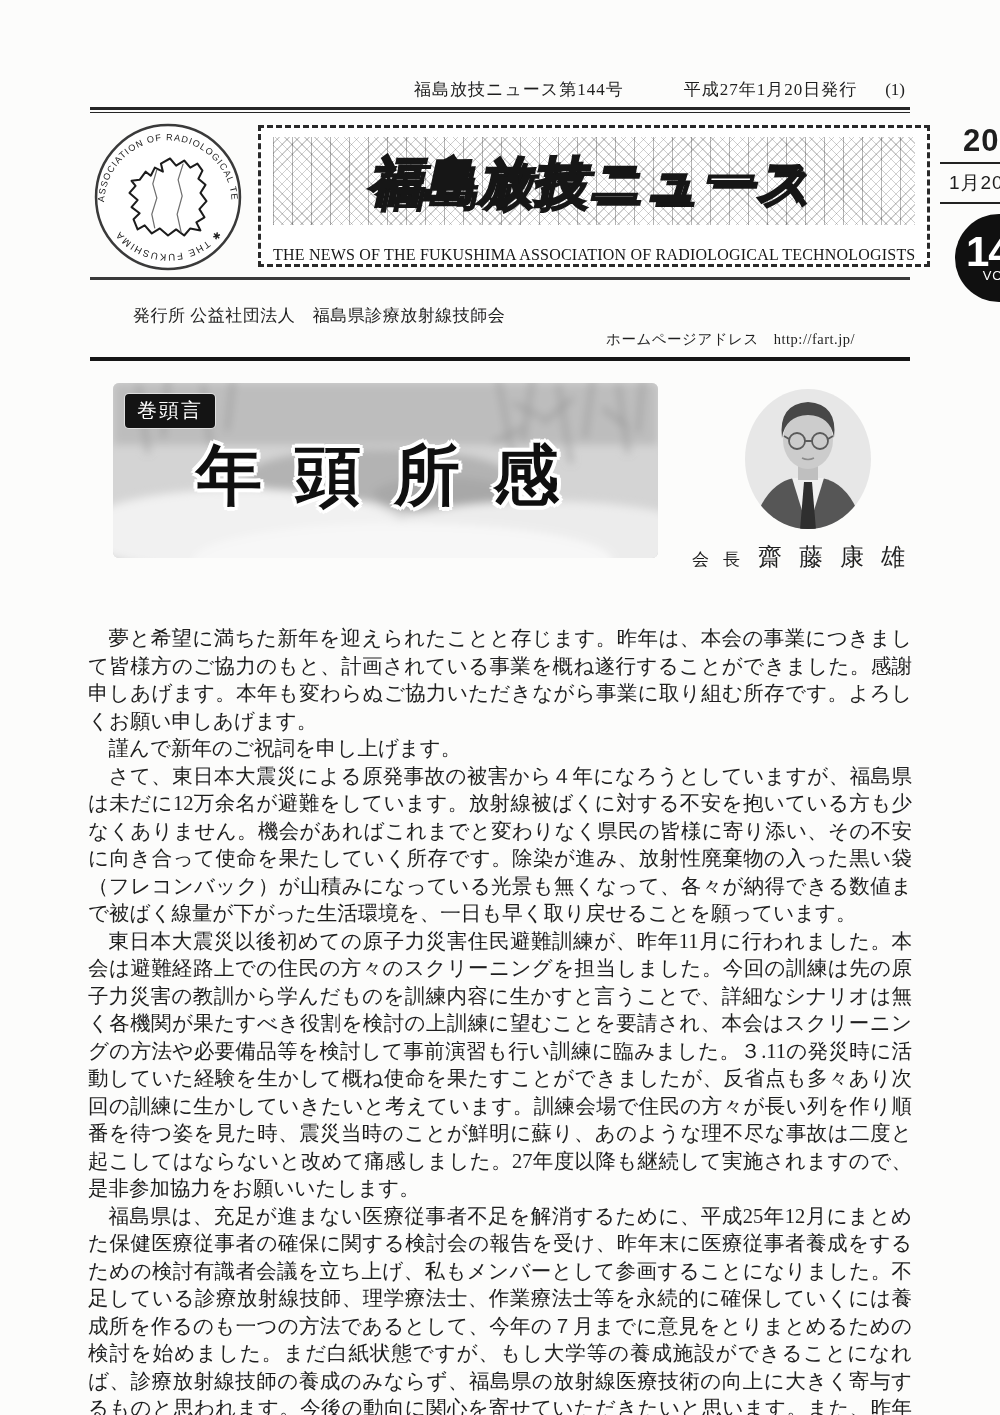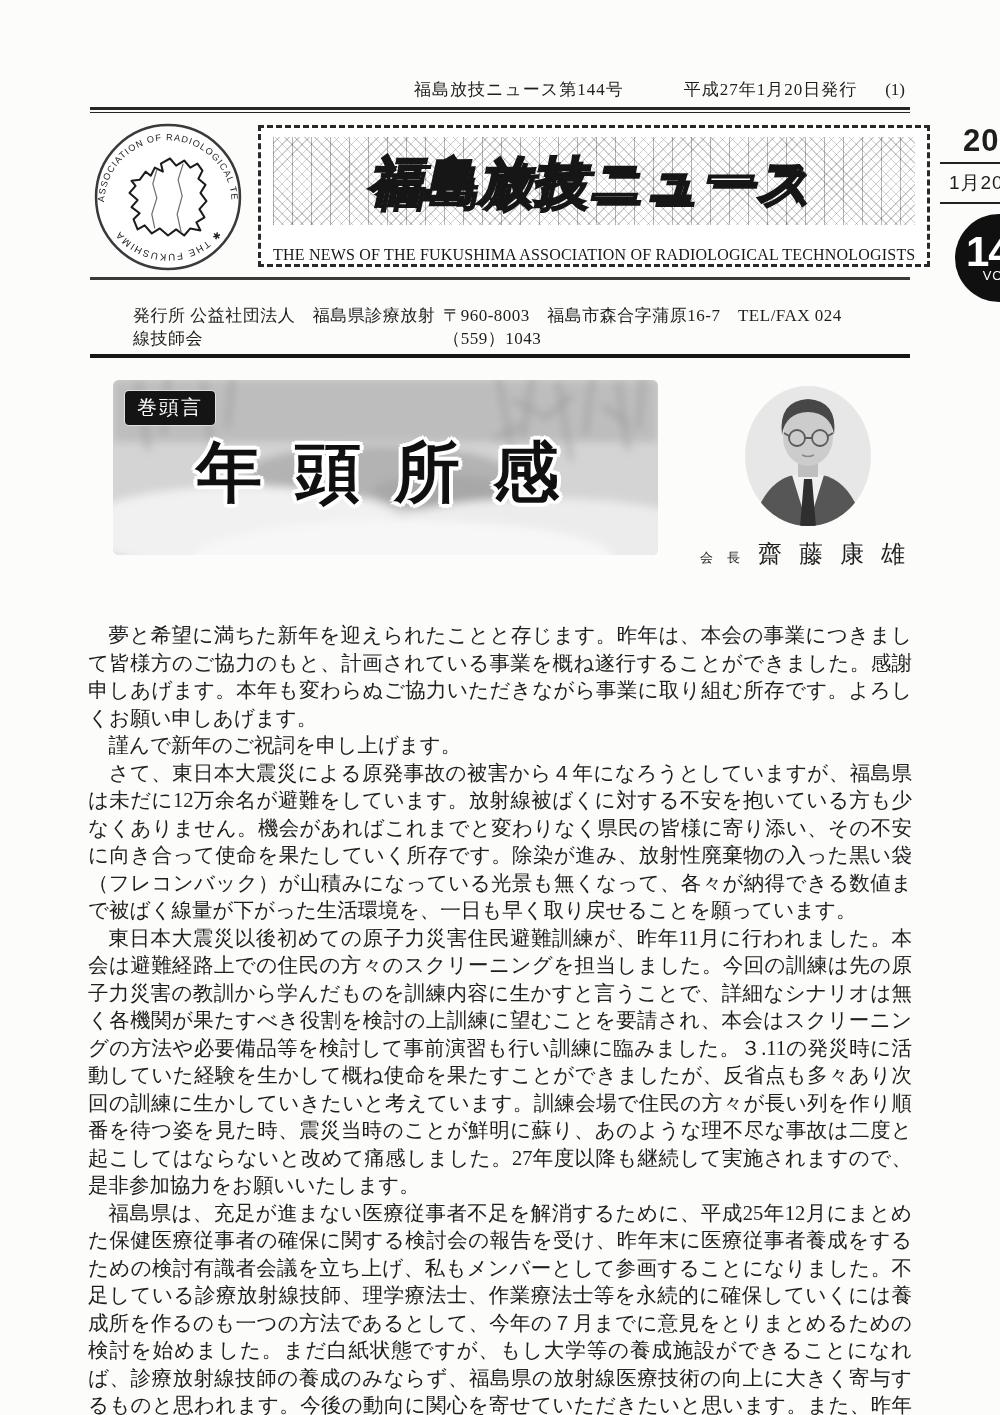--- a/index.html
+++ b/index.html
@@ -56,21 +56,21 @@
   .banner svg{position:absolute;inset:0;}
   .kicker{position:absolute;left:12px;top:11px;background:#141414;color:#fff;font-size:20px;letter-spacing:2px;padding:3px 12px 4px 12px;border-radius:4px;box-shadow:0 0 0 1px rgba(255,255,255,.55);}
   .banner-title{
     position:absolute;left:0;right:16px;top:48px;text-align:center;
     font-weight:900;font-size:66px;color:#101010;letter-spacing:.5em;text-indent:.5em;
     text-shadow:-3px -3px 0 #fff,3px -3px 0 #fff,-3px 3px 0 #fff,3px 3px 0 #fff,-4px 0 0 #fff,4px 0 0 #fff,0 -4px 0 #fff,0 4px 0 #fff;
     white-space:nowrap;
   }
   .portrait{position:absolute;right:128px;top:5px;width:128px;height:142px;}
   .author{position:absolute;right:95px;top:158px;display:flex;align-items:baseline;}
-  .author .role{font-size:13px;letter-spacing:14px;}
+  .author .role{font-size:17px;letter-spacing:14px;}
   .author .name{font-size:24px;letter-spacing:17px;margin-left:4px;margin-right:-17px;}
   
   .article{margin:30px 88px 0 88px;font-size:20.5px;line-height:27.5px;text-align:justify;}
   .article p{margin:0;text-indent:1em;}
   .logo text{font-family:"Liberation Sans","DejaVu Sans",sans-serif;}
 </style>
 </head>
 <body>
 
 <div class="runhead">
@@ -115,22 +115,22 @@
       <div class="vol-num">144</div>
       <div class="vol-label">VOL.</div>
     </div>
   </div>
 </div>
 <div class="midrule"></div>
 
 <div class="publisher">
   <div class="pub1">
     <span>発行所 公益社団法人　福島県診療放射線技師会</span>
-    <span>〒960-8003　福島市森合字蒲原16-7　TEL/FAX 024（559）1043</span>
   </div>
+  <div class="pub2">ホームページアドレス　http://fart.jp/</div>
 </div>
 <div class="thickrule"></div>
 
 <div class="feature">
   <div class="banner">
     <svg viewBox="0 0 545 175" width="545" height="175" preserveAspectRatio="none">
       <defs>
           <filter id="soft" x="-20%" y="-20%" width="140%" height="140%">
             <feGaussianBlur stdDeviation="4"></feGaussianBlur>
           </filter>

